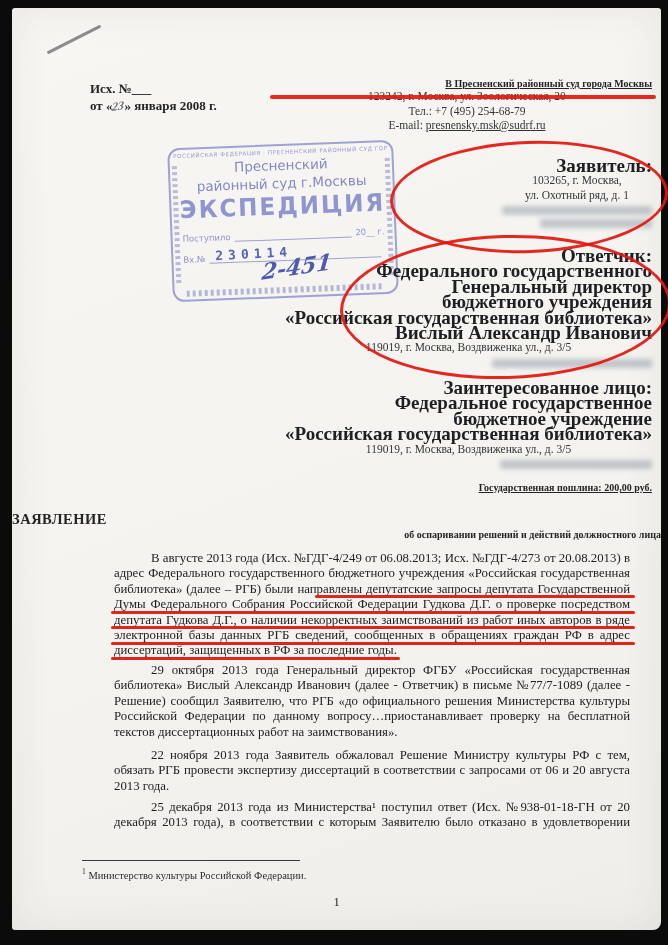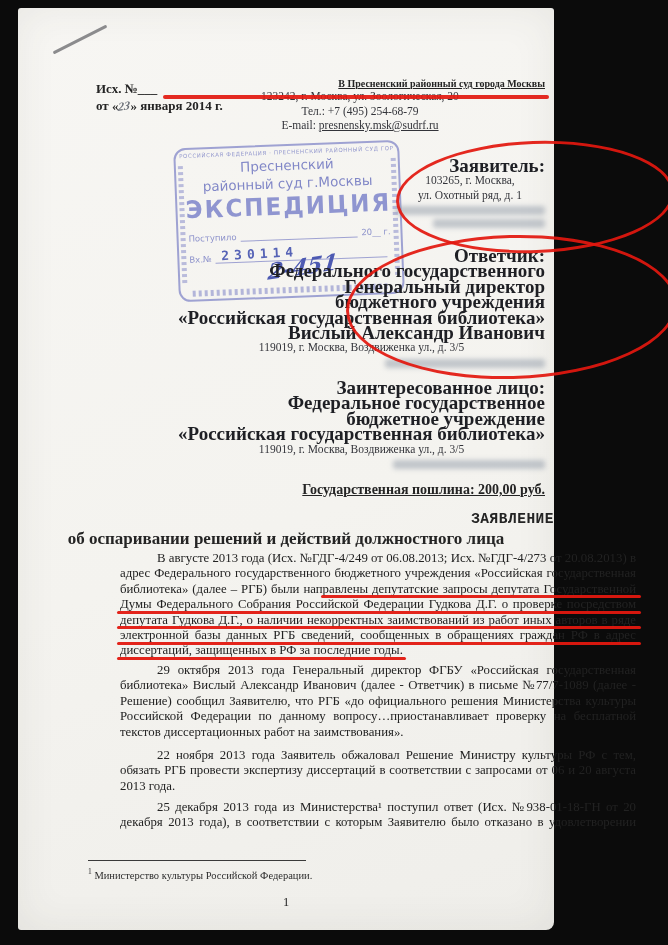--- a/index.html
+++ b/index.html
@@ -2,21 +2,21 @@
 <html><head>
 <meta charset="utf-8">
 <style>
   html,body{margin:0;padding:0;}
   #canvas{
     position:relative;width:668px;height:945px;overflow:hidden;
     background:#0b0b0b;
     font-family:"Liberation Serif","DejaVu Serif",serif;
   }
   #page{
-    position:absolute;left:18px;top:8px;width:536px;height:922px;
+    position:absolute;left:12px;top:8px;width:649px;height:922px;
     background:linear-gradient(160deg,#f7f6f3 0%,#f4f3ef 55%,#efeeea 100%);
     border-radius:3px 3px 8px 3px;
     box-shadow:inset 0 0 40px rgba(60,60,55,.08);
     color:#242424;
   }
   .abs{position:absolute;}
   
   .hleft{left:78px;top:72px;font-size:13px;font-weight:bold;line-height:17px;}
   .hand-23{
     display:inline-block;color:#6b6f77;font-style:italic;
@@ -60,23 +60,23 @@
     color:#4d5ab2;transform:rotate(-6deg) skewX(-14deg);
     font-family:"DejaVu Serif",serif;
   }
   .stamp .ring-b{position:absolute;left:12px;right:12px;bottom:3px;height:6px;
     background:repeating-linear-gradient(90deg,rgba(125,130,198,.55) 0 3px,transparent 3px 6px);
     filter:blur(.6px);}
   .stamp .side{position:absolute;top:16px;bottom:16px;width:5px;
     background:repeating-linear-gradient(180deg,rgba(125,130,198,.5) 0 3px,transparent 3px 6px);
     filter:blur(.6px);}
   
-  .fee{right:9px;top:474px;font-size:14px;font-weight:bold;text-decoration:underline;}
-  .title-main{left:0;width:100%;top:503px;text-align:right;font-size:14.5px;font-weight:bold;letter-spacing:.5px;font-family:Liberation Mono, monospace;}
-  .title-sub{left:0;width:100%;top:521px;text-align:center;font-size:17px;font-weight:bold;}
+  .fee{right:9px;top:474px;font-size:10px;font-weight:bold;text-decoration:underline;}
+  .title-main{left:0;width:100%;top:503px;text-align:left;font-size:14.5px;font-weight:bold;letter-spacing:.5px;}
+  .title-sub{left:0;width:100%;top:521px;text-align:right;font-size:10px;font-weight:bold;}
   
   .para{left:70px;width:516px;margin-left:32px;}
   .bl{position:relative;height:15.4px;overflow:hidden;font-size:12.8px;line-height:15.4px;color:#222;white-space:nowrap;}
   .jl{white-space:normal;text-align:justify;}
   .jl::after{content:"";display:inline-block;width:100%;height:0;}
   .ind{text-indent:37px;}
   .rl{position:absolute;height:3px;background:#e2180f;border-radius:2px;opacity:.95;}
   
   .fn-rule{left:70px;top:852px;width:218px;height:1px;background:#3a3a3a;}
   .fn{left:70px;top:859px;font-size:10.5px;color:#2c2c2c;}
@@ -91,21 +91,21 @@
 <body>
 
 <div id="canvas">
   <div id="page">
 
     <div class="abs slash"></div>
 
     <div class="abs hleft">
       <div>Исх. №___</div>
       <div>
-        <span>от «</span><span class="hand-23">23</span><span>» января 2014 г.</span>
+        <span>от «</span><span class="hand-23">23</span><span>» января 2008 г.</span>
       </div>
     </div>
 
     <div class="abs hright">
       <div class="court-name" style="position:relative;">
         <span>В Пресненский районный суд города Москвы</span>
         <span class="hdr-underline red"></span>
       </div>
       <div class="small">123242, г. Москва, ул. Зоологическая, 20</div>
       <div class="small">Тел.: +7 (495) 254-68-79</div>

